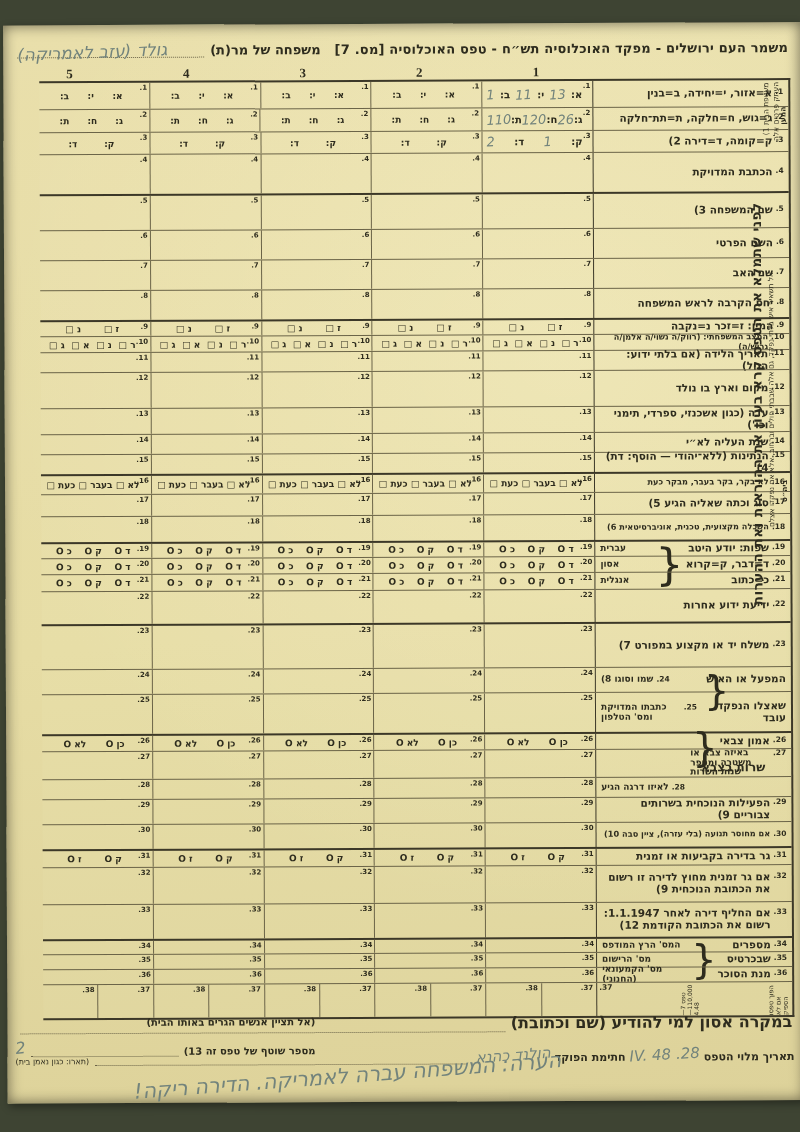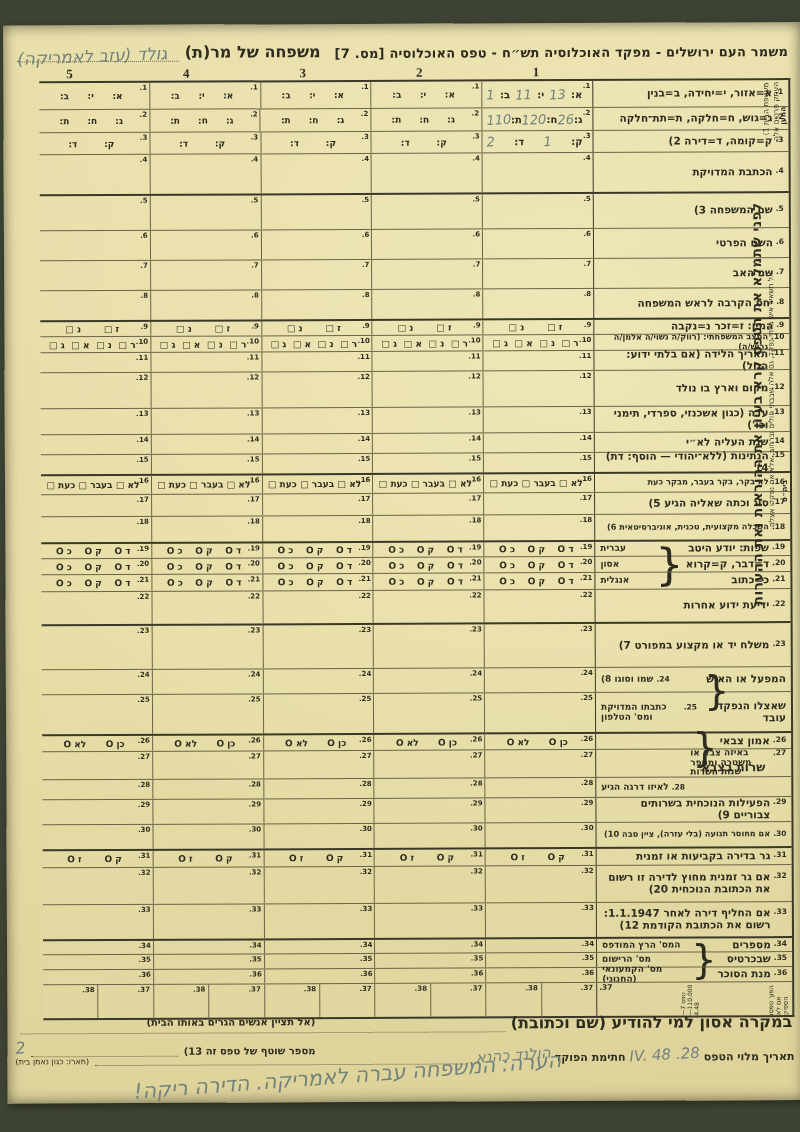--- a/index.html
+++ b/index.html
@@ -16,21 +16,21 @@
     background:
       radial-gradient(120% 90% at 70% 30%, rgba(255,252,220,.25), rgba(0,0,0,0) 60%),
       linear-gradient(175deg,#e9dfab 0%,#e6dca4 55%,#ddd29a 100%);
     transform:rotate(-0.25deg);transform-origin:top right;
     box-shadow:0 0 14px rgba(0,0,0,.55) inset, 2px 3px 8px rgba(0,0,0,.4);
   }
   
   .hd{position:absolute;top:18px;right:12px;left:8px;display:flex;align-items:flex-end}
   .title{font-weight:bold;font-size:13px;letter-spacing:.2px;white-space:nowrap}
   .fam{display:flex;align-items:flex-end;flex:1;margin-right:14px;position:relative}
-  .fam-label{font-size:16px;font-weight:bold;white-space:nowrap}
+  .fam-label{font-size:13px;font-weight:bold;white-space:nowrap}
   .fam-line{flex:1;border-bottom:1px dotted var(--ln);height:12px;margin:0 6px;min-width:120px}
   .fam-hw{position:absolute;left:6px;bottom:-4px;width:330px;text-align:left}
   .hw{font-style:italic;color:var(--hw)}
   .fam-hw span{font-size:17px;transform:rotate(-2deg);display:inline-block}
   .colnums{position:absolute;top:41px;right:10px;left:8px;display:flex}
   .colnums .sp{width:196px}
   .colnums .cn{flex:1;text-align:center;font-family:"Liberation Serif",serif;font-weight:bold;font-size:13px}
   
   #census-table{
     position:absolute;top:56px;right:10px;left:36px;
@@ -1224,21 +1224,21 @@
           <span class="ct opts">
             <span>ק O</span>
             <span>ז O</span>
           </span>
         </div>
       </div>
       <div class="row" style="height: 37px;">
         <div class="lab">
           <span class="rpart">
             <span class="num">32.</span>
-            <span class="ltxt">אם גר זמנית מחוץ לדירה זו רשום את הכתובת הנוכחית ‎(20</span>
+            <span class="ltxt">אם גר זמנית מחוץ לדירה זו רשום את הכתובת הנוכחית ‎(9</span>
           </span>
         </div>
         <div class="cell">
           <span class="cnum">32.</span>
           <span class="ct"></span>
         </div>
         <div class="cell">
           <span class="cnum">32.</span>
           <span class="ct"></span>
         </div>

